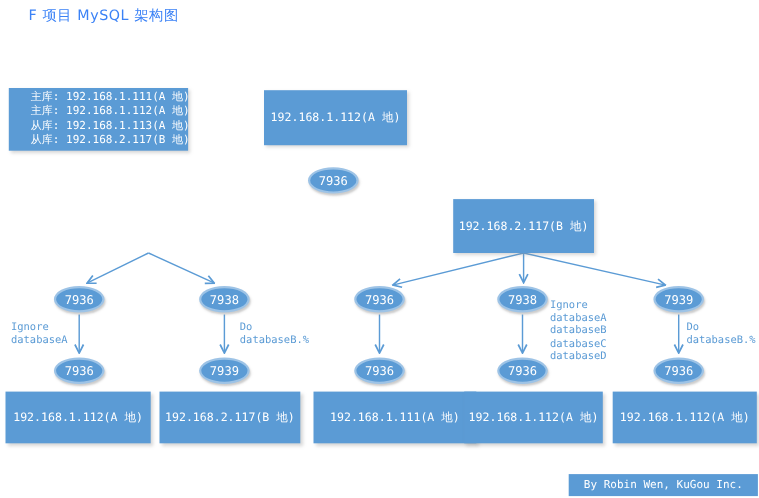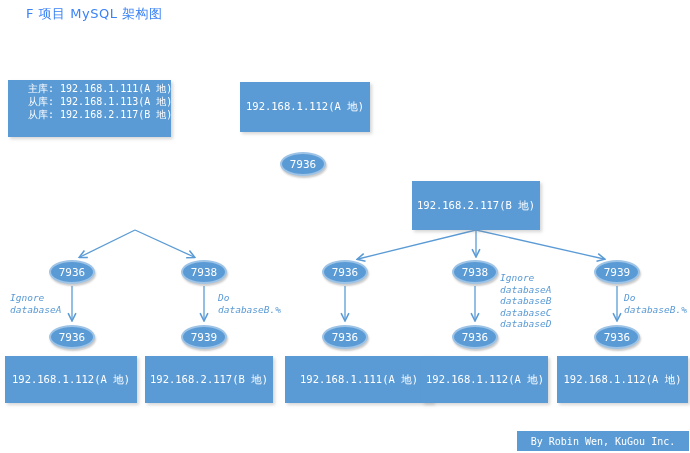--- a/index.html
+++ b/index.html
@@ -29,21 +29,20 @@
   .legend div { height:13px; }
   .port {
     position:absolute; width:46px; height:24px; box-sizing:border-box;
     background:#5B9BD5; border:2px solid #9DC3E6; border-radius:50%;
     color:#ffffff; display:flex; align-items:center; justify-content:center;
     font-size:11px; box-shadow:1px 2px 2px rgba(140,140,140,0.45);
   }
   .rule {
     position:absolute; color:#5B9BD5; font-size:9.5px; line-height:11.5px;
     white-space:pre-line;
-    font-style:italic;
   }
   .overlay { position:absolute; left:0; top:0; pointer-events:none; }
   .footer {
     position:absolute; left:517px; top:431px; width:172px; height:20px;
     background:#5B9BD5; color:#ffffff; display:flex; align-items:center;
     justify-content:center; font-size:10px; white-space:nowrap;
   }
 </style>
 </head>
 <body>
@@ -67,20 +66,21 @@
       <line x1="345" y1="286" x2="345" y2="320" marker-end="url(#arr)"></line>
       <line x1="475" y1="286" x2="475" y2="320" marker-end="url(#arr)"></line>
       <line x1="617" y1="286" x2="617" y2="320" marker-end="url(#arr)"></line>
     </g>
   </svg>
 
   <div class="title">F 项目 MySQL 架构图</div>
 
   <div class="legend">
     <div>主库: 192.168.1.111(A 地)</div>
+    <div>主库: 192.168.1.112(A 地)</div>
     <div>从库: 192.168.1.113(A 地)</div>
     <div>从库: 192.168.2.117(B 地)</div>
   </div>
 
   <div class="box" style="left:240px; top:82px; width:130px; height:50px;">192.168.1.112(A 地)</div>
   <div class="port" style="left:280px; top:152px;">7936</div>
 
 
   <div class="port" style="left:49px;  top:260px;">7936</div>
   <div class="port" style="left:181px; top:260px;">7938</div>

